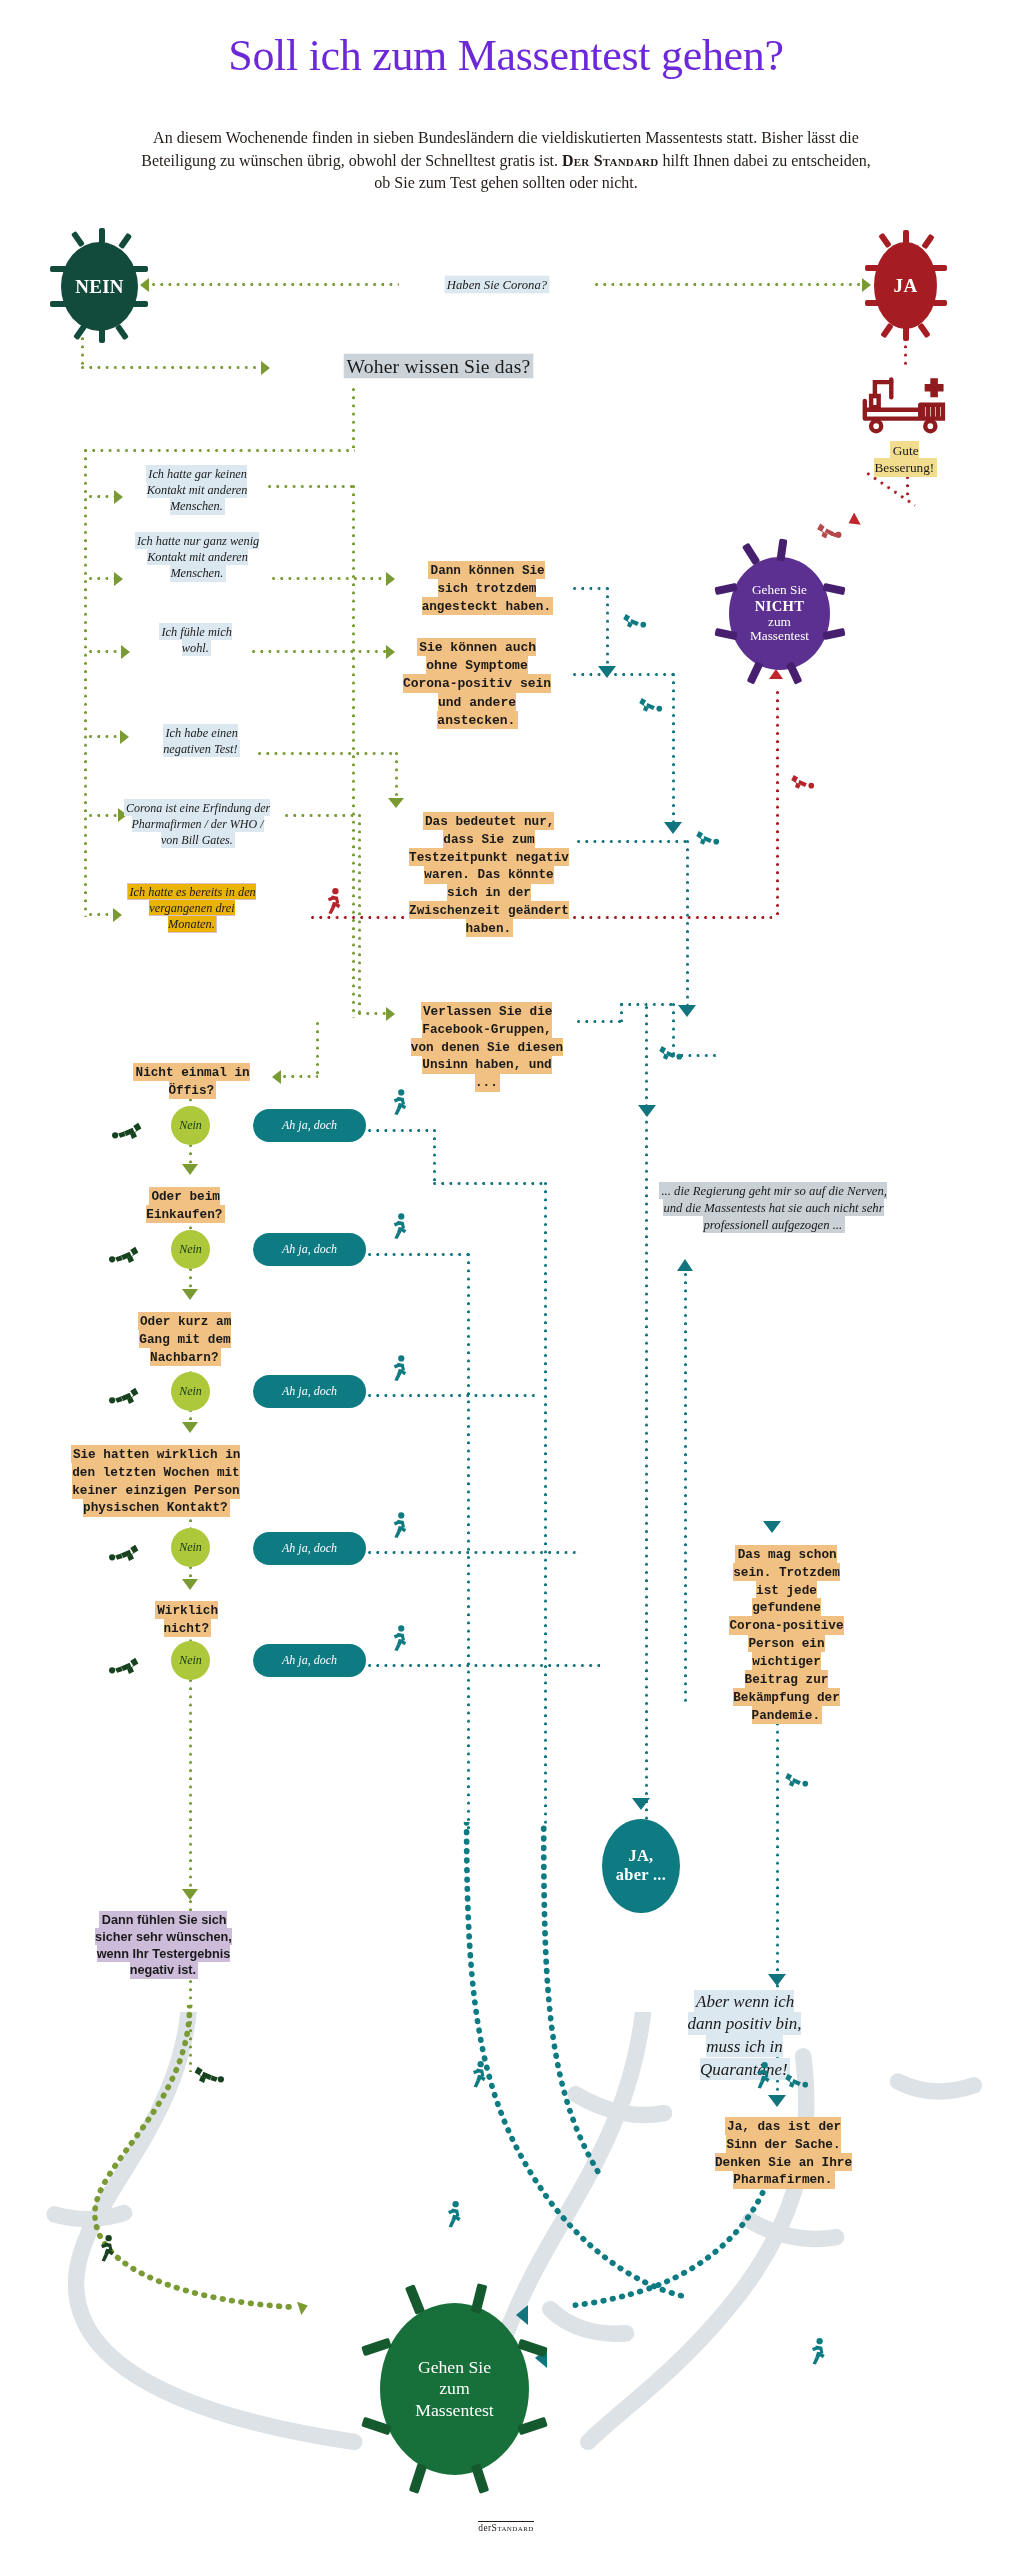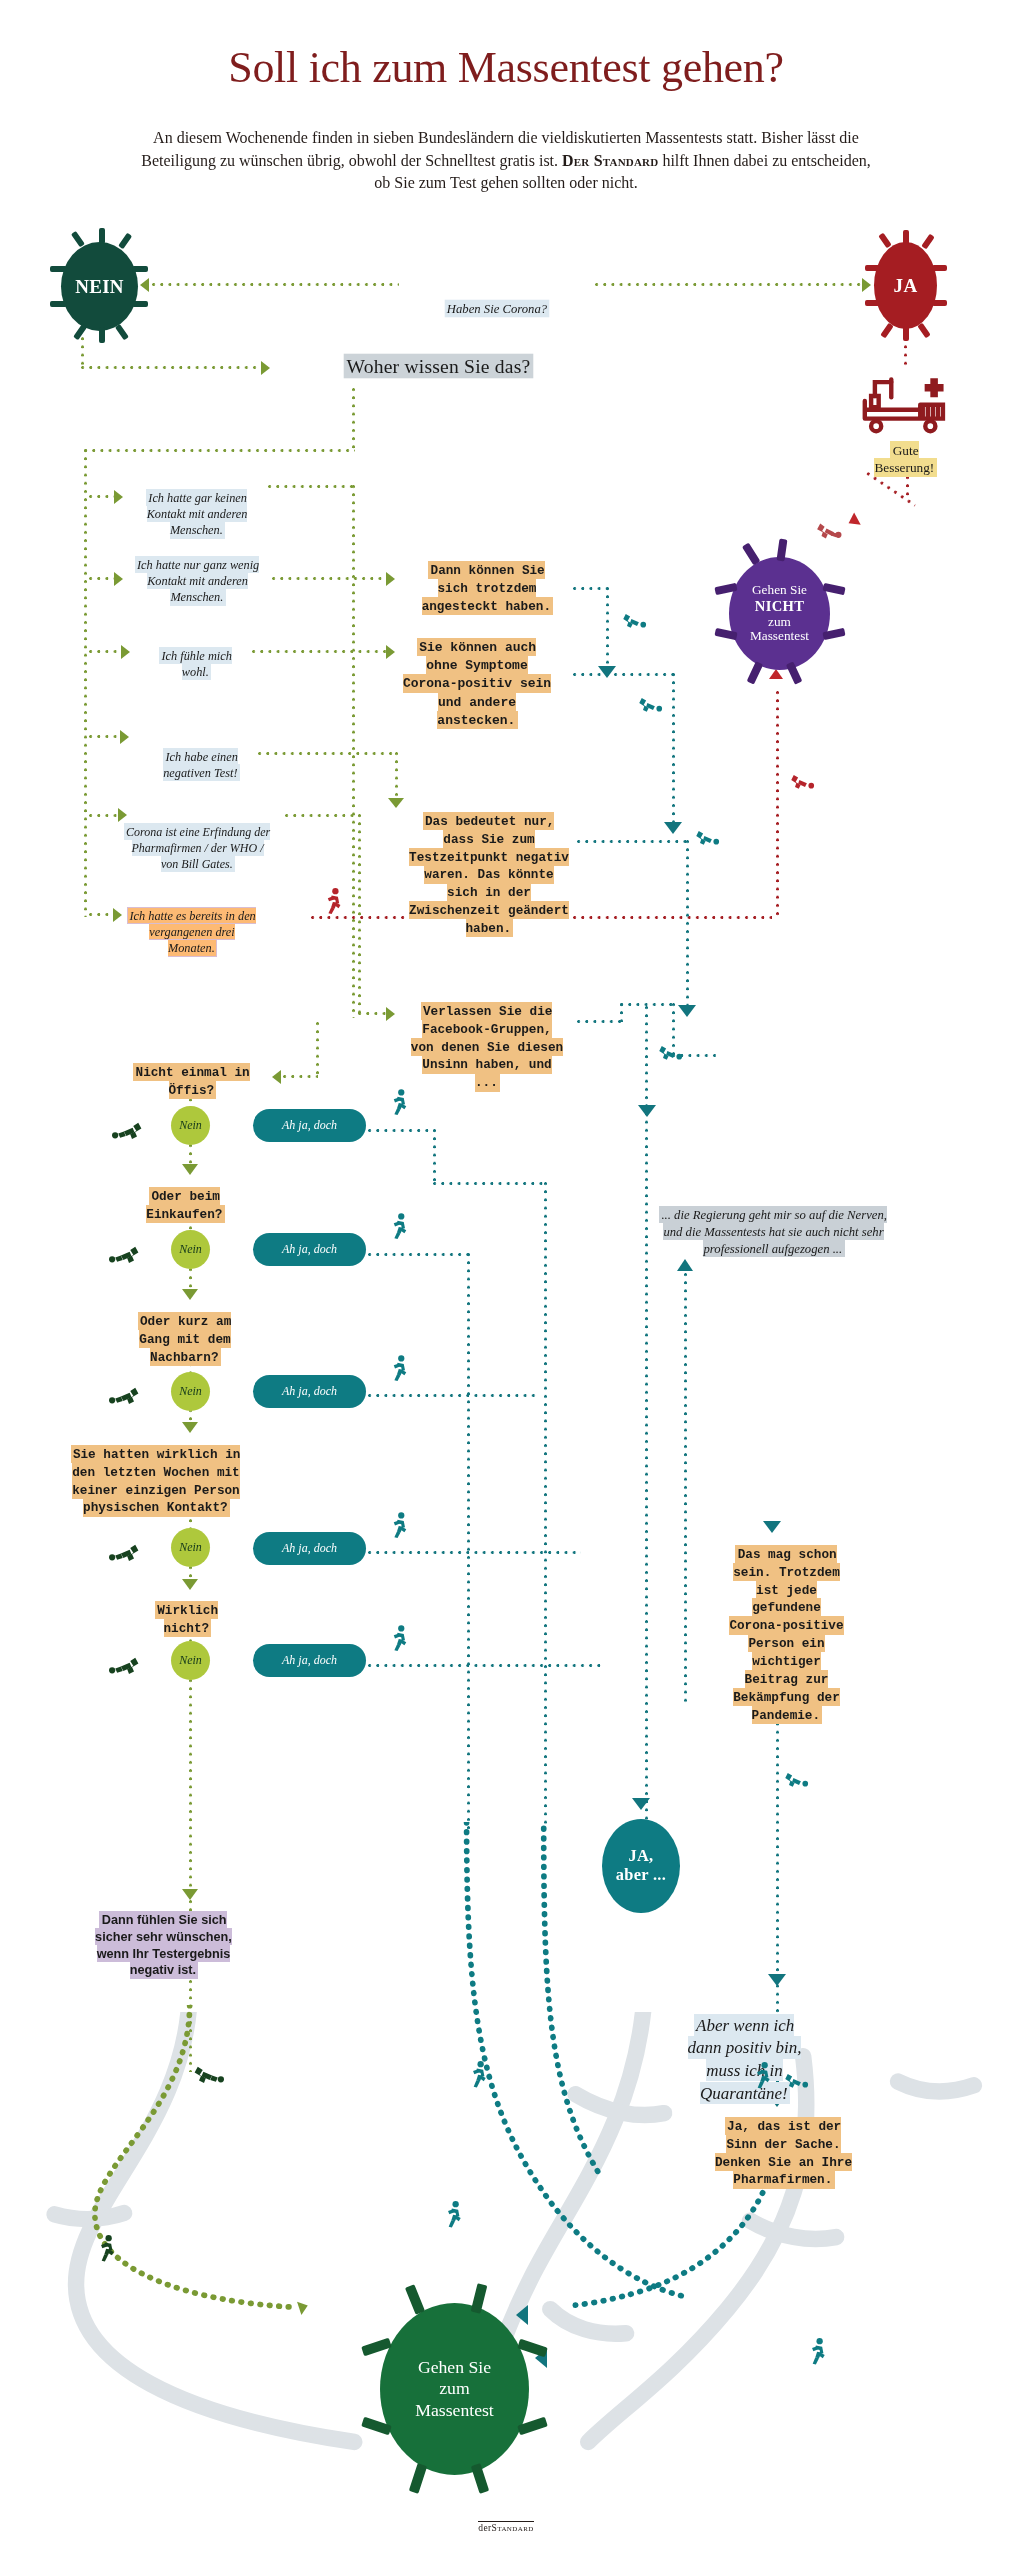--- a/index.html
+++ b/index.html
@@ -2,42 +2,42 @@
 <html style="font-size:10px"><head>
 <meta charset="utf-8">
 <style>
   html,body{margin:0;padding:0;background:#fff;}
   body{width:1012px;height:2576px;position:relative;overflow:hidden;
        font-family:"Liberation Sans",sans-serif;color:#1a1a1a;}
   .abs{position:absolute;}
   
   #title{top:33px;left:0;width:1012px;text-align:center;
          font-family:"Liberation Serif",serif;font-weight:400;font-size:44px;
-         letter-spacing:-0.3px;color:#7f1d1d;line-height:1.04;margin-top:12px;}
+         letter-spacing:-0.3px;color:#6d28d9;line-height:1.04;}
   #subtitle{top:127px;left:136px;width:740px;text-align:center;
             font-family:"Liberation Serif",serif;font-size:16px;line-height:1.42;color:#241c19;}
   #subtitle .sc{font-variant:small-caps;font-weight:600;letter-spacing:0.2px;}
   
   .virus{position:absolute;border-radius:50%;display:flex;align-items:center;
          justify-content:center;text-align:center;color:#fff;z-index:6;}
   .virus .lbl{position:relative;z-index:3;line-height:1.12;}
   .spike{position:absolute;border-radius:1.9px;z-index:1;}
   
   .hl{position:absolute;z-index:5;padding:4.4px 7.6px;box-sizing:border-box;
       line-height:1.33;text-align:center;}
   .hl span{position:relative;z-index:2;display:inline;
            padding:0.6px 1.3px;}
   .hl.blue span{background:#dce8f0;box-shadow:0 0 0 1.3px #dce8f0;}
   .hl.gray span{background:#ccd3d8;box-shadow:0 0 0 1.3px #ccd3d8;}
   .hl.gray2 span{background:#c9d0d6;box-shadow:0 0 0 1.3px #c9d0d6;}
   .hl.orange span{background:#f0c183;box-shadow:0 0 0 1.3px #f0c183;font-family:Liberation Mono, monospace;}
-  .hl.pink span{background:#fdba74;box-shadow:0 0 0 1.3px #d8bdd3;}
+  .hl.pink span{background:#eab308;box-shadow:0 0 0 1.3px #d8bdd3;}
   .hl.pink2 span{background:#ccbcd9;box-shadow:0 0 0 1.3px #ccbcd9;}
   .hl.yellow span{background:#f2dd8e;box-shadow:0 0 0 1.3px #f2dd8e;}
-  .serif{font-family:"Liberation Serif",serif;font-style:italic;margin-top:24px;}
+  .serif{font-family:"Liberation Serif",serif;font-style:italic;}
   .serifp{font-family:"Liberation Serif",serif;}
   .sans{font-family:"Liberation Sans",sans-serif;font-weight:400;}
   
   .dh,.dv{position:absolute;z-index:2;}
   .dh{height:3.2px;background-repeat:repeat-x;background-size:8.2px 3.2px;}
   .dv{width:3.2px;background-repeat:repeat-y;background-size:3.2px 8.2px;}
   .g-dot-h{background-image:radial-gradient(circle at 1.6px 1.6px,#7a9a34 1.5px,transparent 1.6px);}
   .g-dot-v{background-image:radial-gradient(circle at 1.6px 1.6px,#7a9a34 1.5px,transparent 1.6px);}
   .t-dot-h{background-image:radial-gradient(circle at 1.6px 1.6px,#12757e 1.5px,transparent 1.6px);}
   .t-dot-v{background-image:radial-gradient(circle at 1.6px 1.6px,#12757e 1.5px,transparent 1.6px);}

